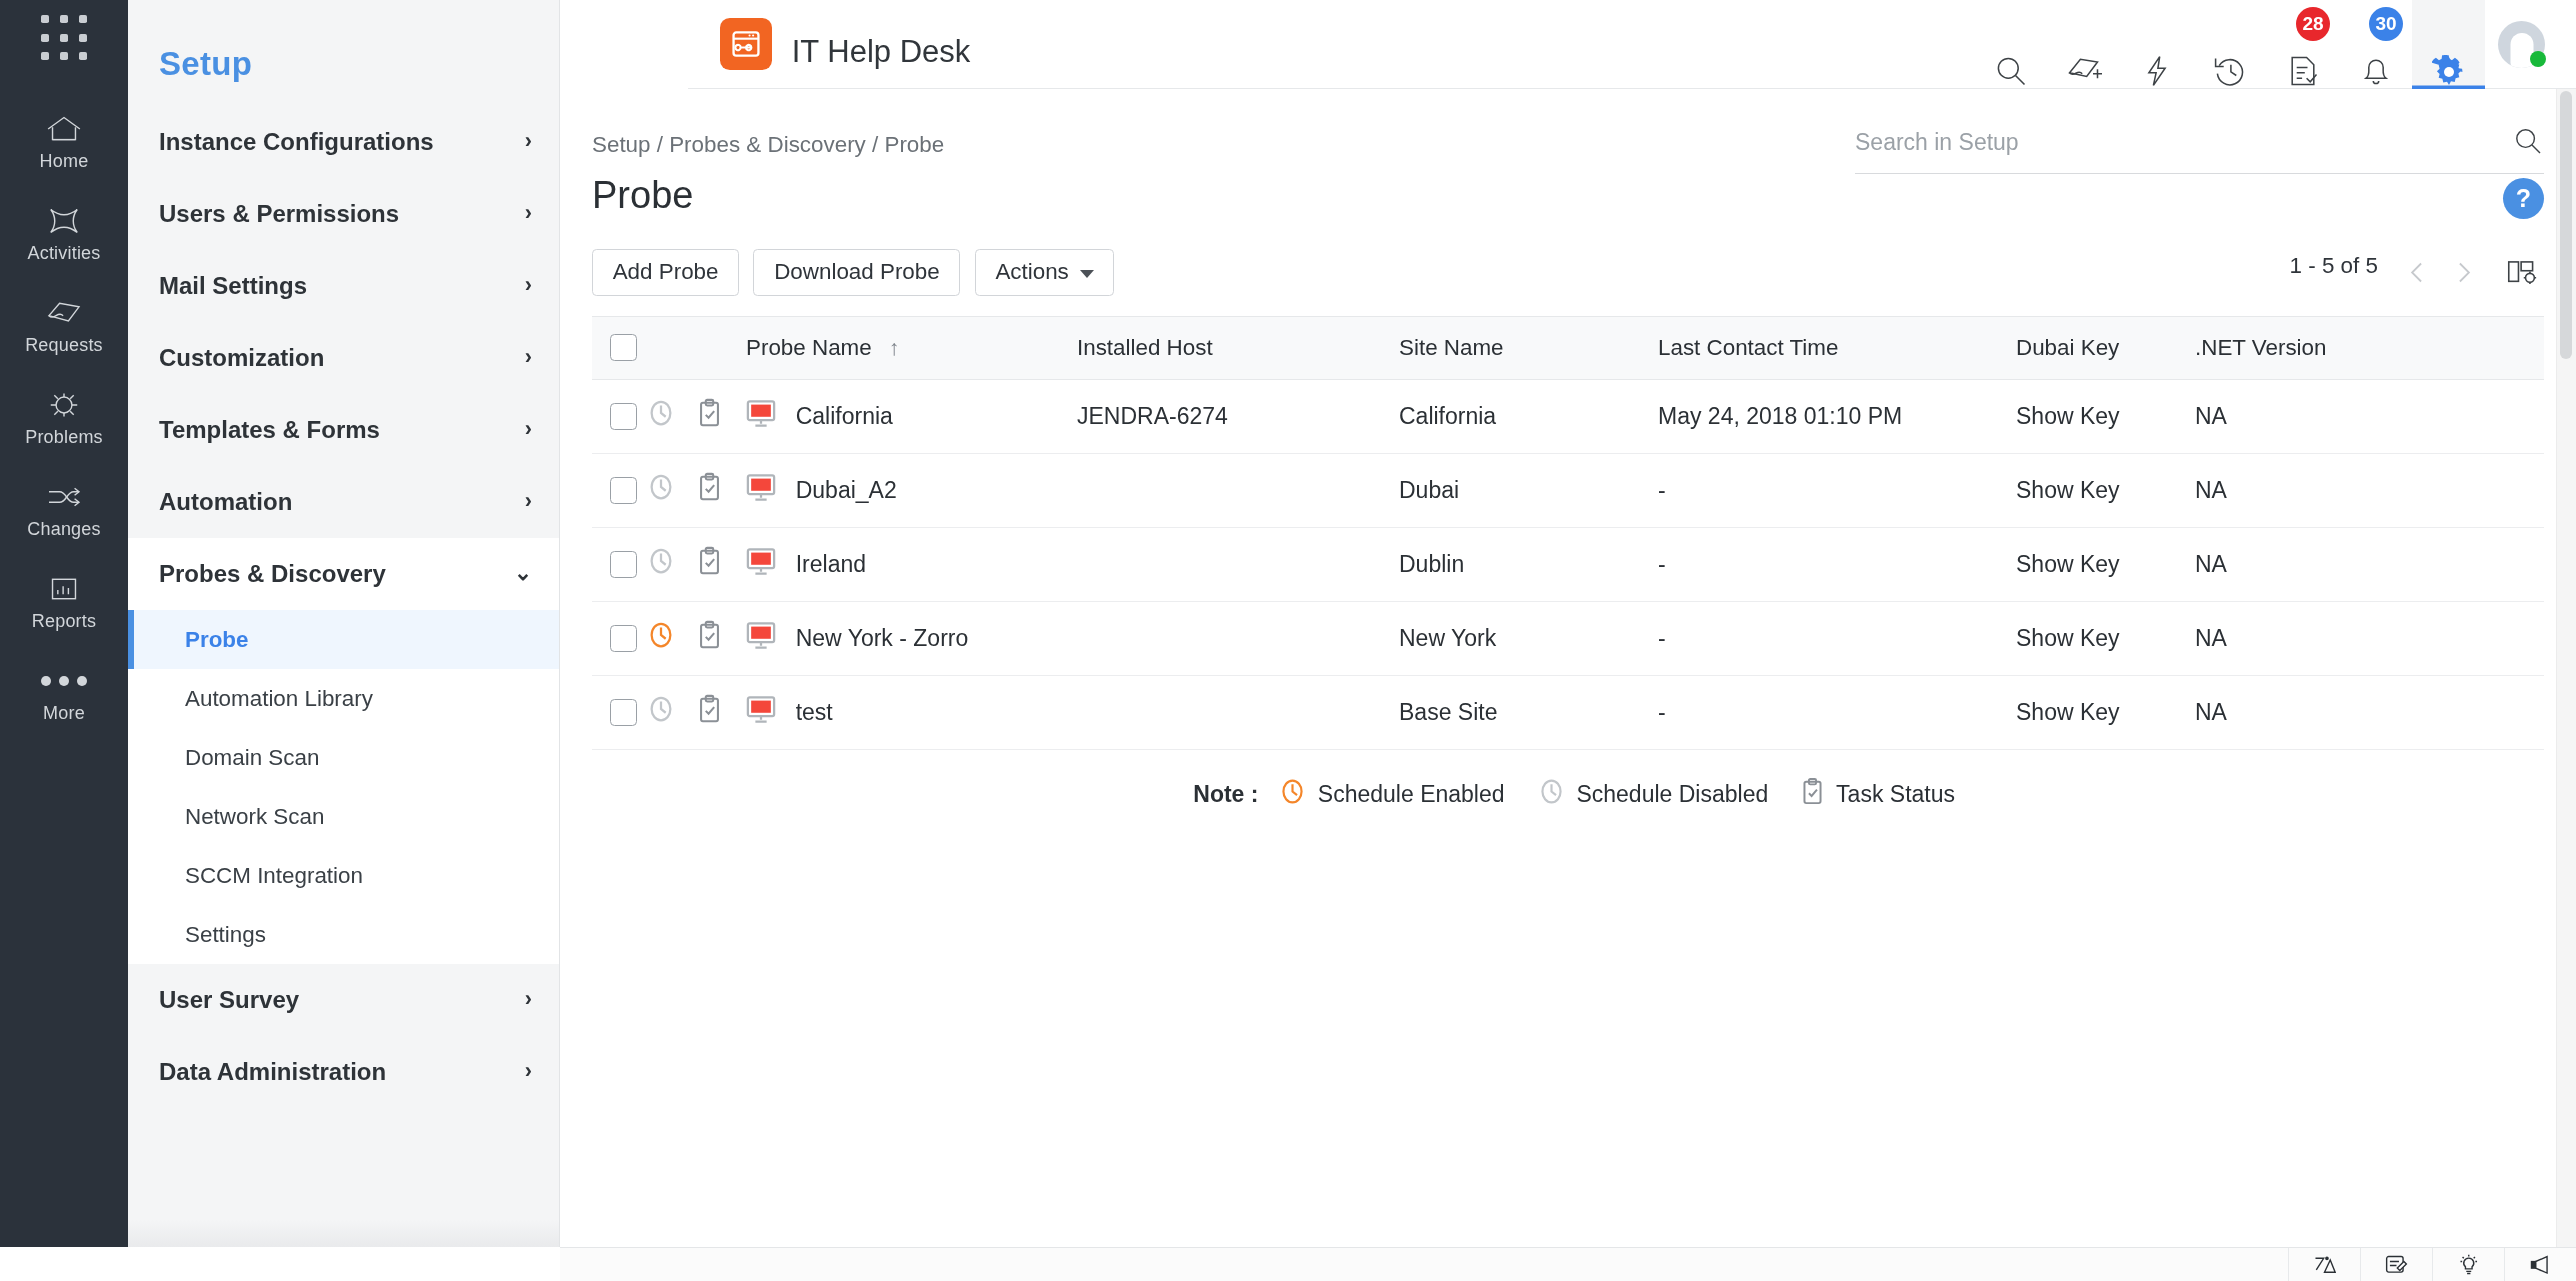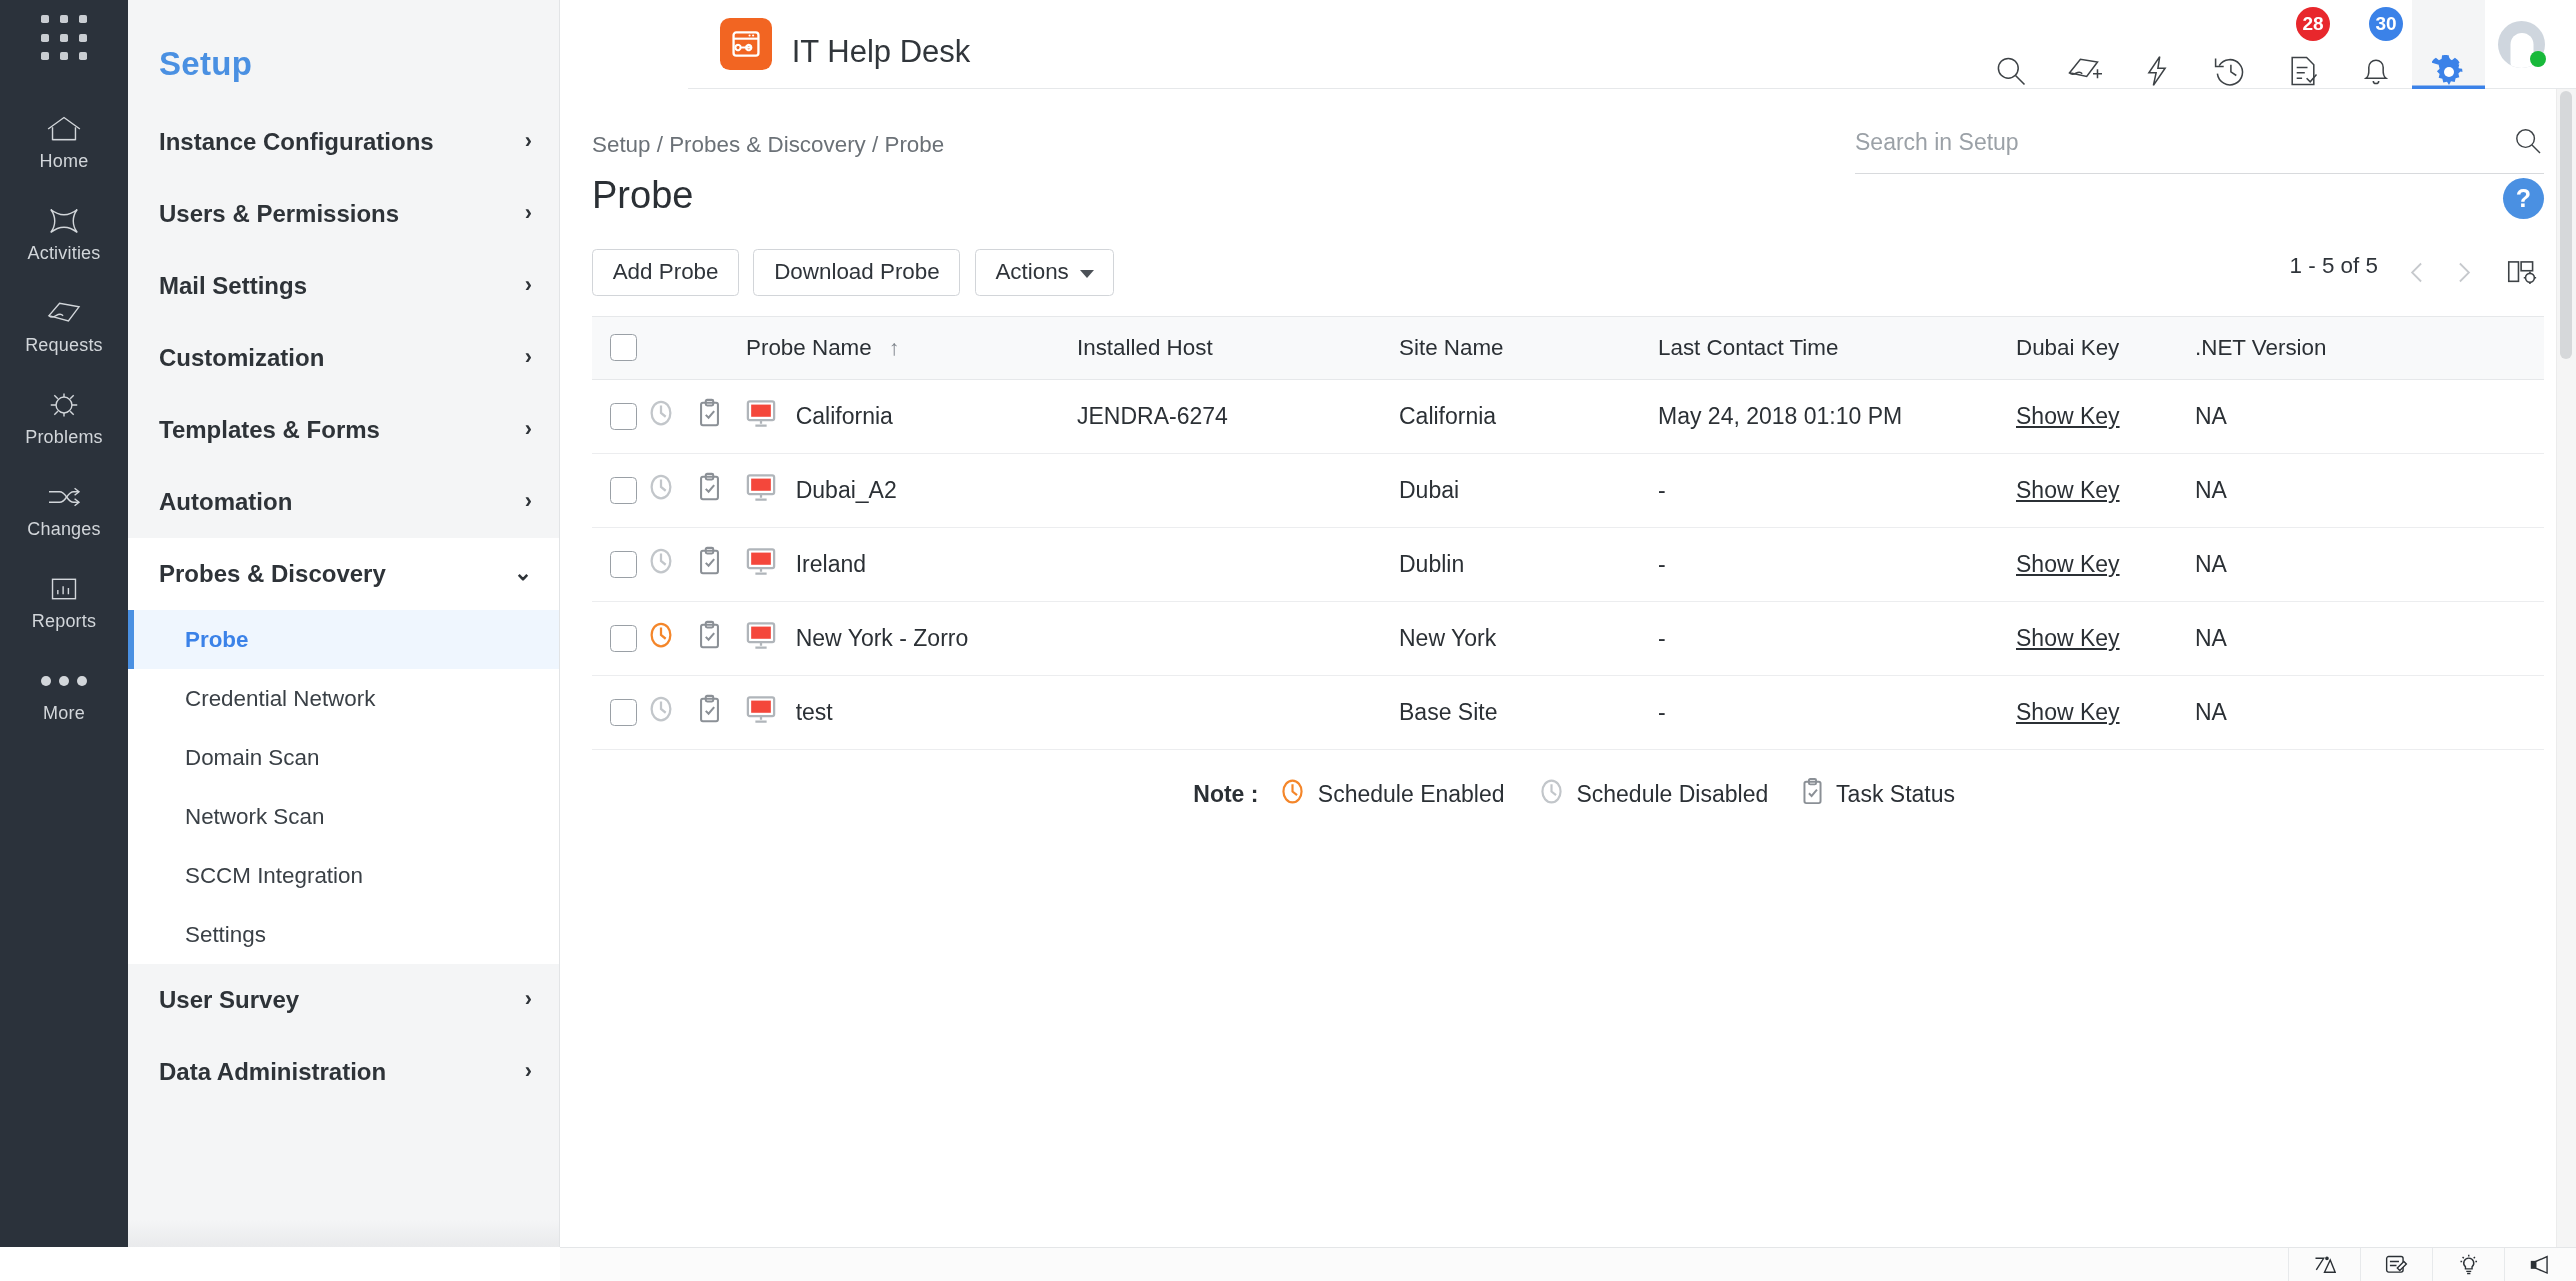--- a/index.html
+++ b/index.html
@@ -136,21 +136,21 @@
   .c-ico { width: 50px; }
   .c-name { width: 331px; }
   .c-host { width: 322px; }
   .c-site { width: 259px; }
   .c-time { width: 358px; }
   .c-key { width: 179px; }
   .chk { width: 27px; height: 27px; border: 1.4px solid #9aa0a6; border-radius: 4.5px;
     background: #fff; cursor: pointer; display: block; }
   .namecell { display: flex; align-items: center; gap: 19.7px; }
   .sorticon { color: #7d838a; font-size: 21.5px; margin-left: 10.7px; }
-  .show-key { color: #2b3035; cursor: pointer; text-decoration: underline; }
+  .show-key { color: #2b3035; cursor: pointer; }
 
   .note { display: flex; align-items: center; gap: 12.5px; padding: 27px 0 0 32px; font-size: 23px; color: #2b3035; justify-content: center; }
   .note b { font-weight: bold; }
   .note .seg { display: flex; align-items: center; gap: 10.7px; margin-right: 19.7px; }
 
   .footer { position: absolute; left: 0; right: 0; bottom: 0; height: 35px;
     background: #fbfbfb; border-top: 0.9px solid #e4e6e8; display: flex;
     justify-content: flex-end; align-items: stretch; }
   .fbtn { width: 72px; border-left: 0.9px solid #e7e9eb; display: flex; align-items: center;
     justify-content: center; cursor: pointer; }
@@ -281,21 +281,21 @@
     <div class="menu-group-open">
       <div class="menu-row lvl1">
         <span>Probes &amp; Discovery</span>
         <span class="chev">⌄</span>
       </div>
       <div class="submenu">
         <div class="sub-row active">
           <span>Probe</span>
         </div>
         <div class="sub-row">
-          <span>Credential Network</span>
+          <span>Automation Library</span>
         </div>
         <div class="sub-row">
           <span>Domain Scan</span>
         </div>
         <div class="sub-row">
           <span>Network Scan</span>
         </div>
         <div class="sub-row">
           <span>SCCM Integration</span>
         </div>

